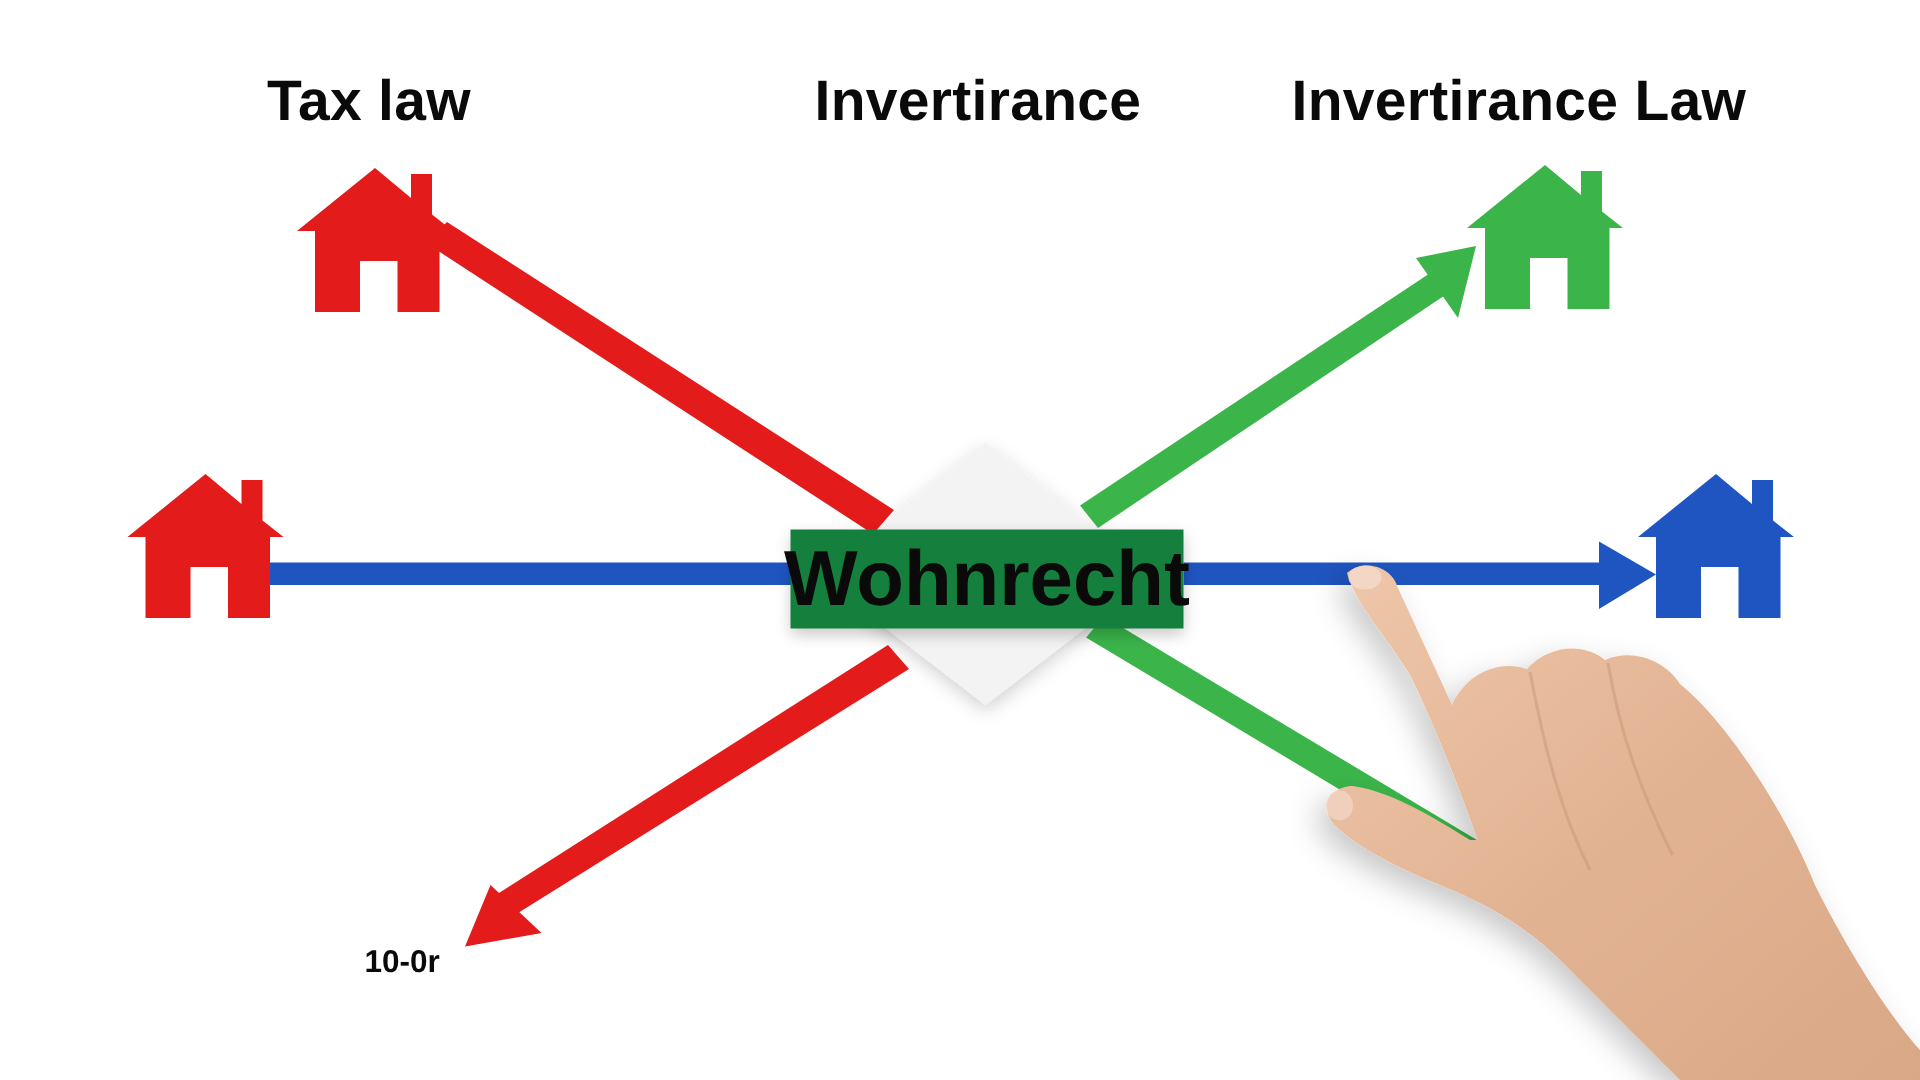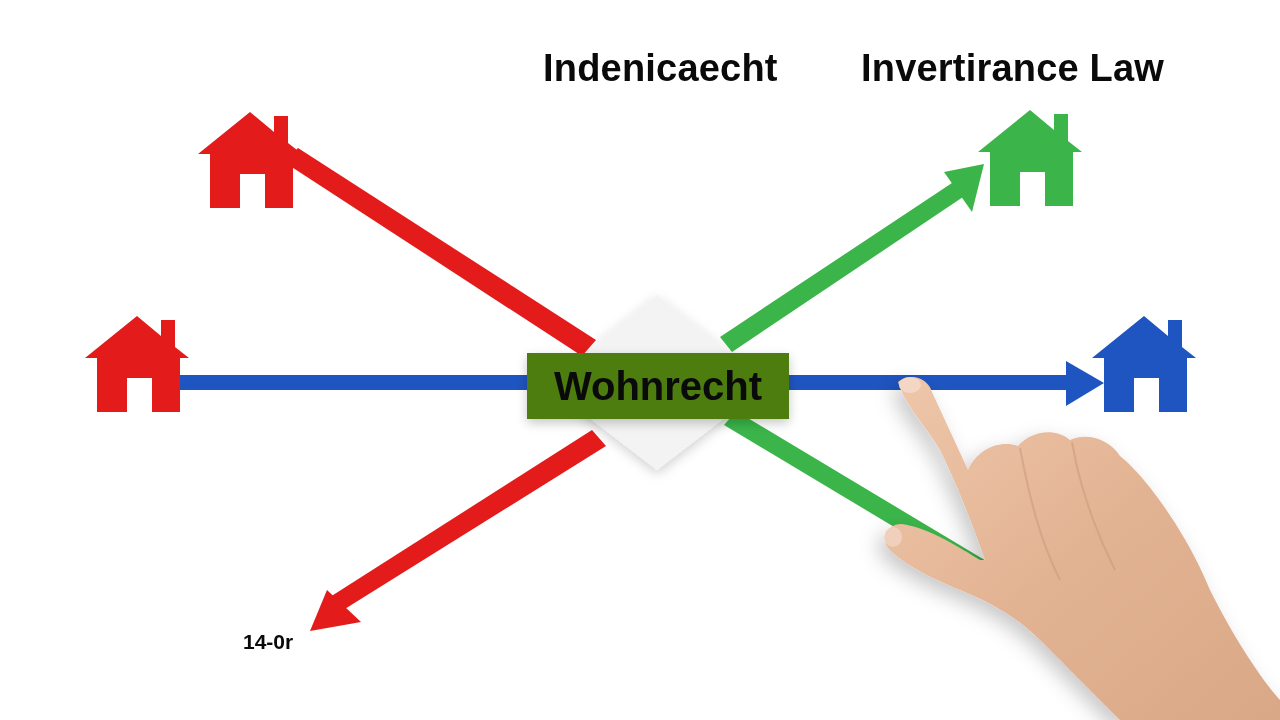--- a/index.html
+++ b/index.html
@@ -9,23 +9,23 @@
     font-family: "Liberation Sans", "DejaVu Sans", sans-serif;
   }
   .stage { position: absolute; left: 0; top: 0; width: 1280px; height: 720px; }
   .stage svg { position: absolute; left: 0; top: 0; }
   .heading {
     position: absolute; font-weight: bold; color: #0a0a0a;
     font-size: 38px; line-height: 44px; white-space: nowrap; letter-spacing: 0.2px;
   }
   .center-label {
     position: absolute; left: 527px; top: 353px; width: 262px; height: 66px;
-    background: #4d7c0f; box-shadow: 0 4px 10px rgba(0,0,0,0.22);
+    background: #15803d; box-shadow: 0 4px 10px rgba(0,0,0,0.22);
     display: flex; align-items: center; justify-content: center;
-    font-weight: bold; font-size: 40px; color: #0a0a0a;
+    font-weight: bold; font-size: 52px; color: #0a0a0a;
   }
   .small-label {
     position: absolute; left: 243px; top: 630px; font-weight: bold;
     font-size: 21px; color: #0a0a0a;
   }
 </style>
 </head>
 <body>
 
 <div class="stage">
@@ -93,21 +93,22 @@
                C930,578 900,562 888,548 C880,536 888,524 902,524
                C930,528 960,548 980,560 L985,560 C975,530 955,480 940,450
                C925,425 905,405 898,382 Z" fill="url(#skin)"></path>
       <ellipse cx="910" cy="385" rx="11" ry="8" fill="#f3d8c8" opacity="0.85"></ellipse>
       <ellipse cx="893" cy="537" rx="9" ry="10" fill="#f1d4c2" opacity="0.85"></ellipse>
       <path d="M1020,448 C1030,500 1040,540 1060,580" stroke="#c89576" stroke-width="2" fill="none" opacity="0.5"></path>
       <path d="M1072,442 C1080,490 1095,530 1115,570" stroke="#c89576" stroke-width="2" fill="none" opacity="0.5"></path>
     </g>
   </svg>
 
-  <div class="heading" style="left:543px; top:46px;">Indenicaecht</div>
+  <div class="heading" style="left:178px; top:46px;">Tax law</div>
+  <div class="heading" style="left:543px; top:46px;">Invertirance</div>
   <div class="heading" style="left:861px; top:46px;">Invertirance Law</div>
 
   <div class="center-label">
     <span>Wohnrecht</span>
   </div>
 
-  <div class="small-label">14-0r</div>
+  <div class="small-label">10-0r</div>
 </div>
 
 </body></html>

